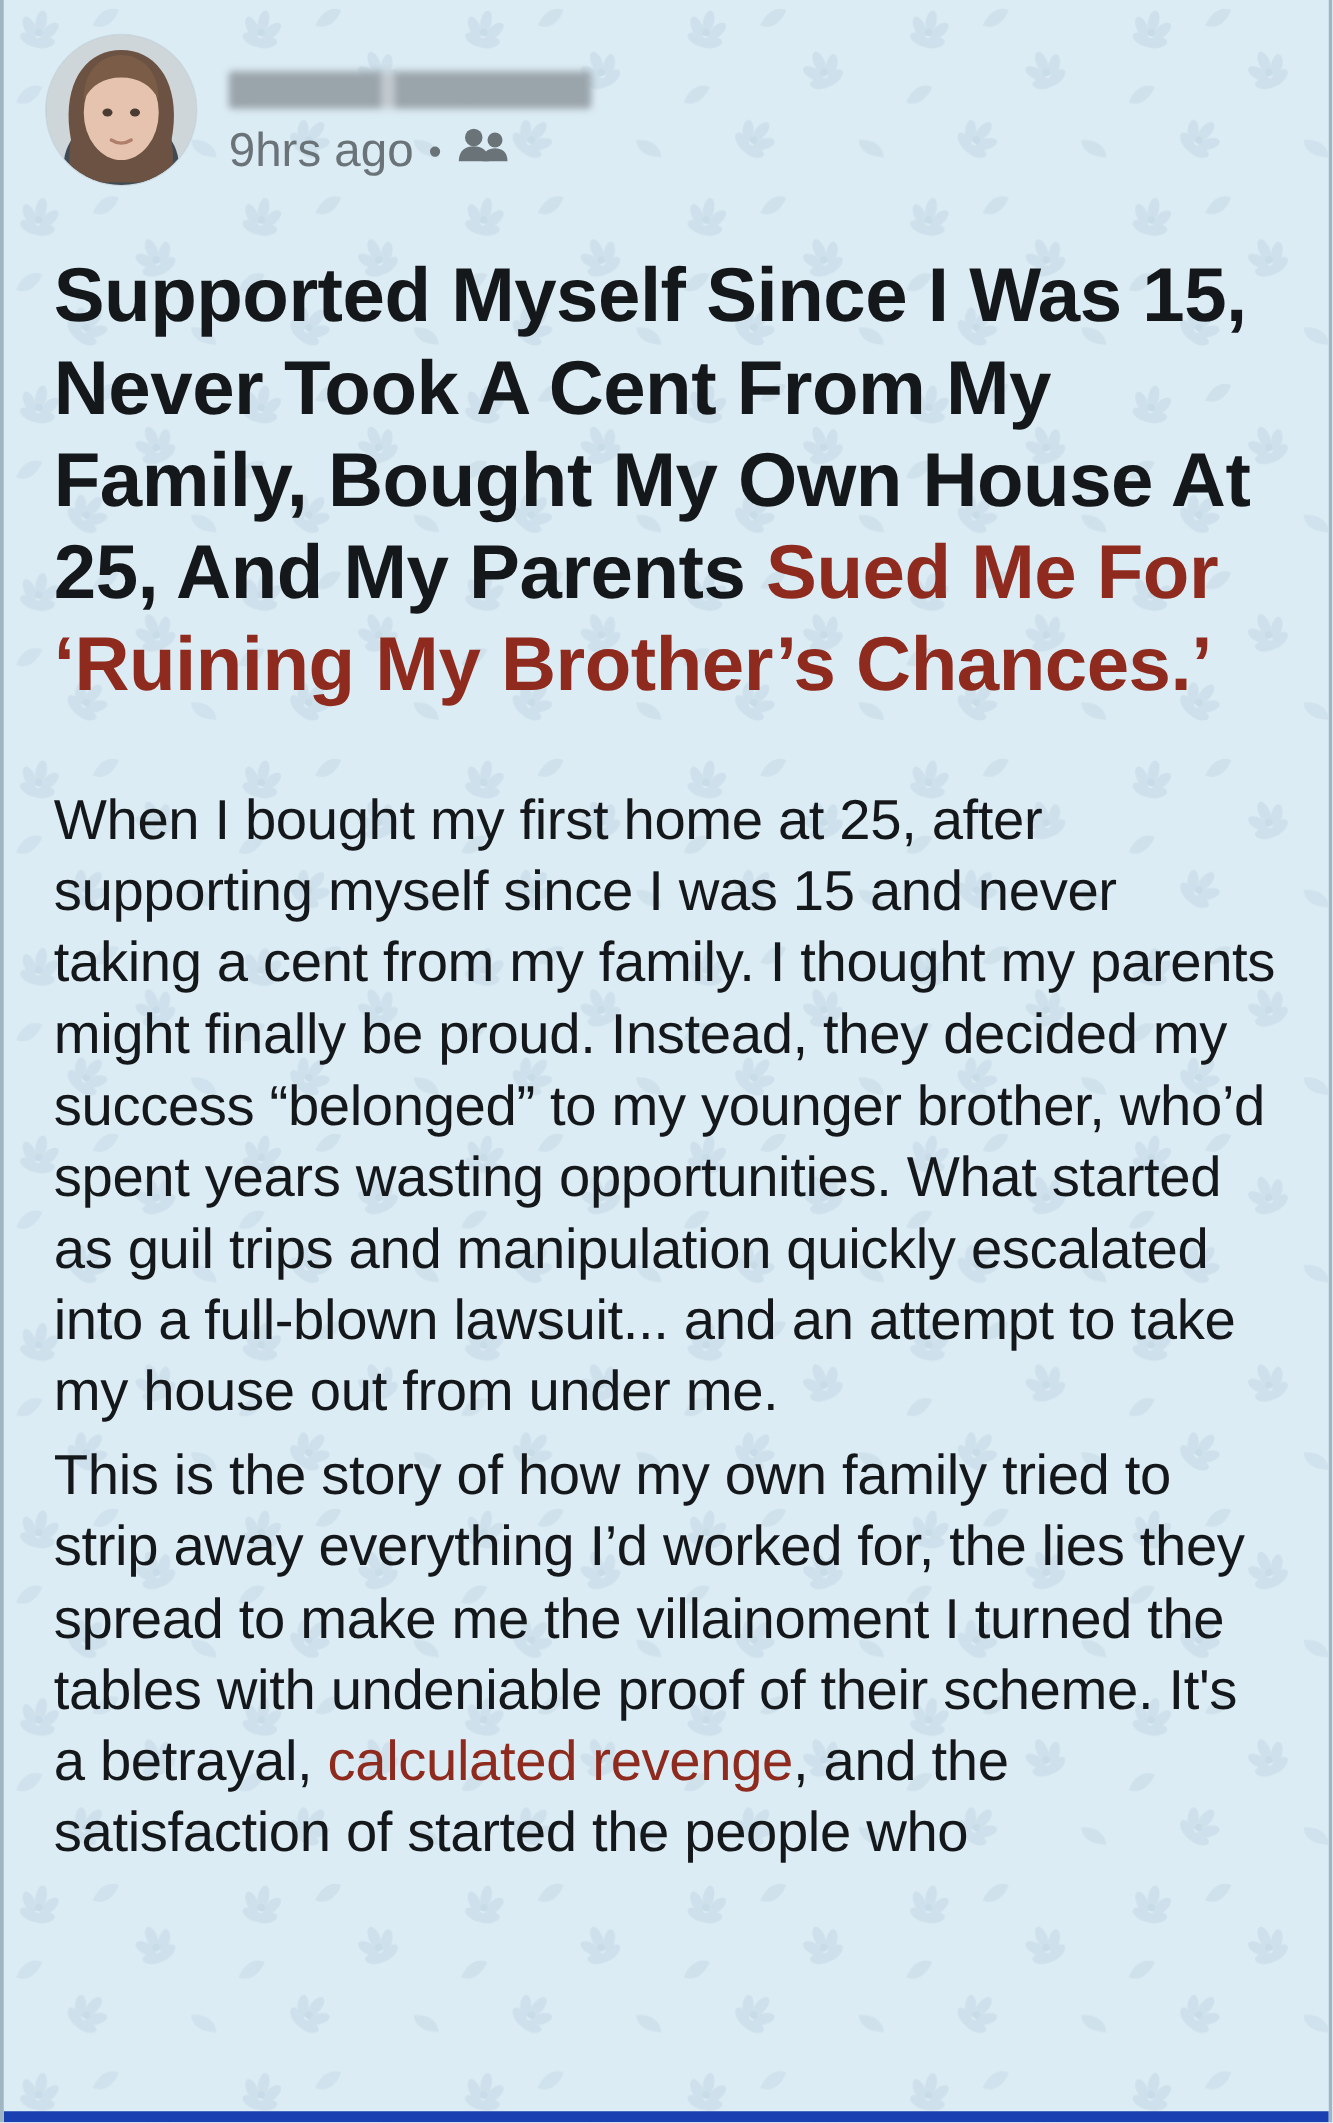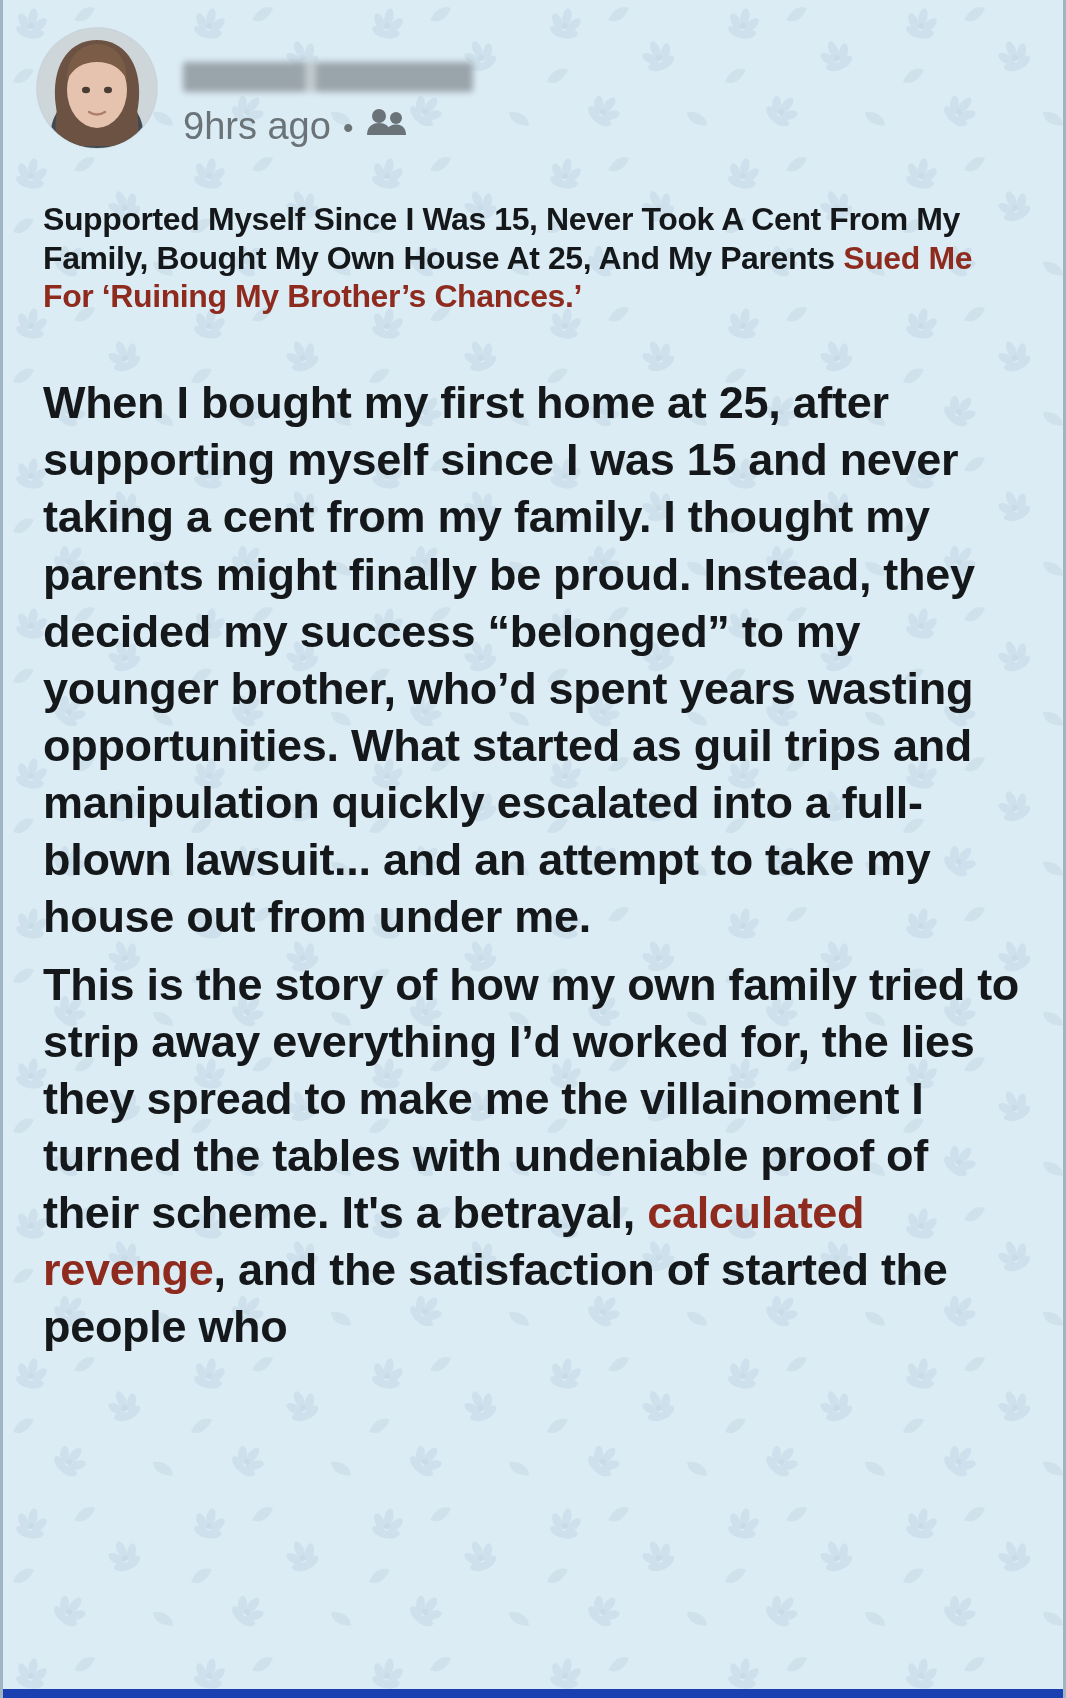--- a/index.html
+++ b/index.html
@@ -30,21 +30,21 @@
     position: absolute;
     inset: 0;
     pointer-events: none;
     opacity: 0.55;
   }
 
   .header {
     position: relative;
     padding: 28px 0 0 34px;
     display: flex;
-    align-items: flex-end;
+    align-items: center;
     z-index: 2;
   }
 
   .avatar {
     width: 120px;
     height: 120px;
     border-radius: 50%;
     overflow: hidden;
     flex: 0 0 auto;
     background: #b9c3c9;
@@ -87,33 +87,33 @@
     color: #7b858a;
   }
 
   .body {
     position: relative;
     z-index: 2;
     padding: 52px 40px 0 40px;
   }
 
   .story-title {
-    font-size: 32px;
+    font-size: 61px;
     line-height: 1.21;
     font-weight: bold;
     color: #15181a;
     letter-spacing: -0.4px;
     margin: 0 0 58px 0;
   }
   .hl { color: #8e2b1e; }
 
   .story-body {
     font-size: 45px;
     line-height: 1.27;
-    font-weight: bold;
+    font-weight: normal;
     color: #15181a;
     letter-spacing: -0.3px;
     margin: 0;
   }
   .para-gap { height: 10px; }
 
   .bottom-bar {
     position: absolute;
     left: 0;
     right: 0;

